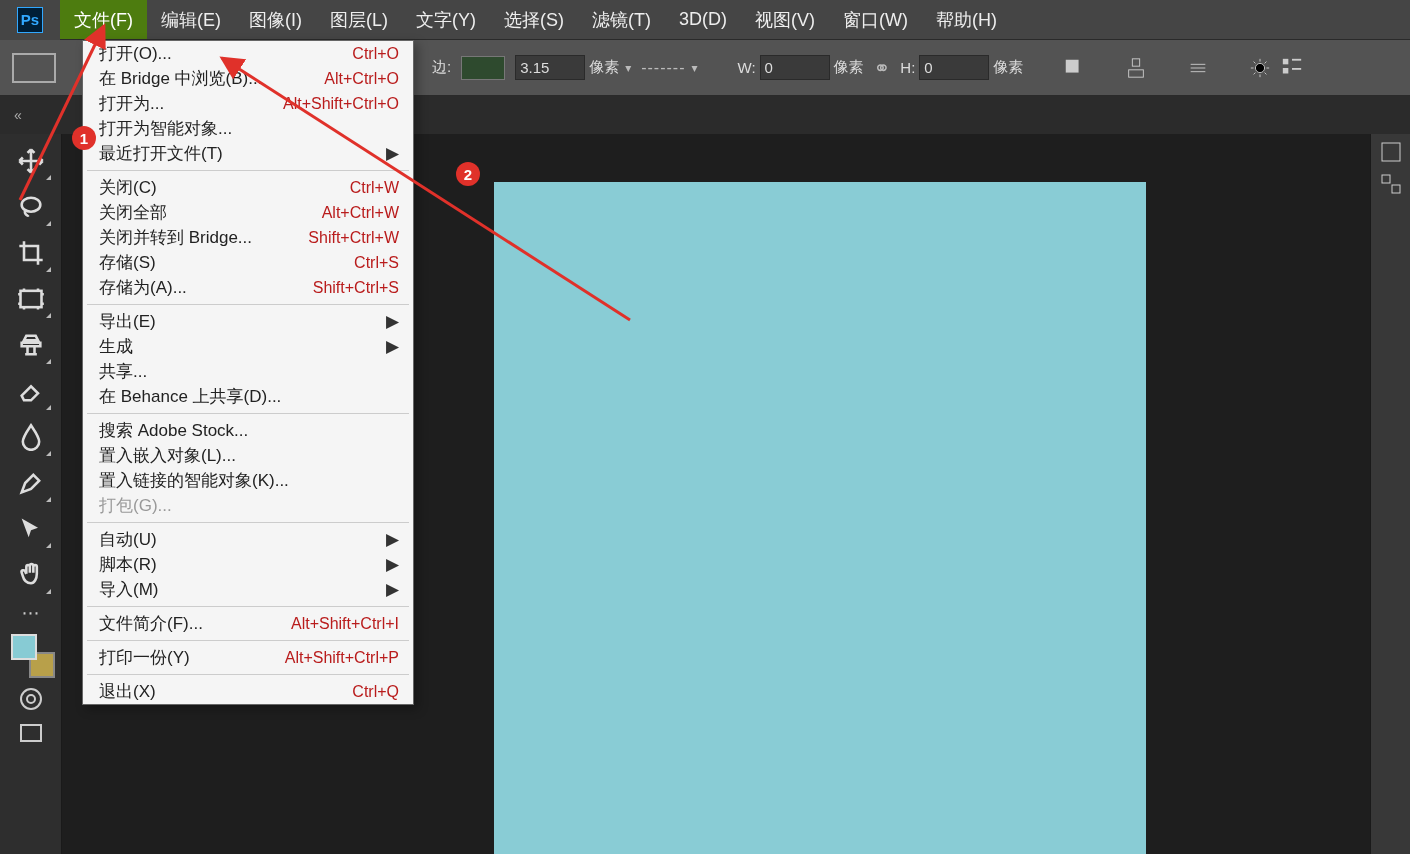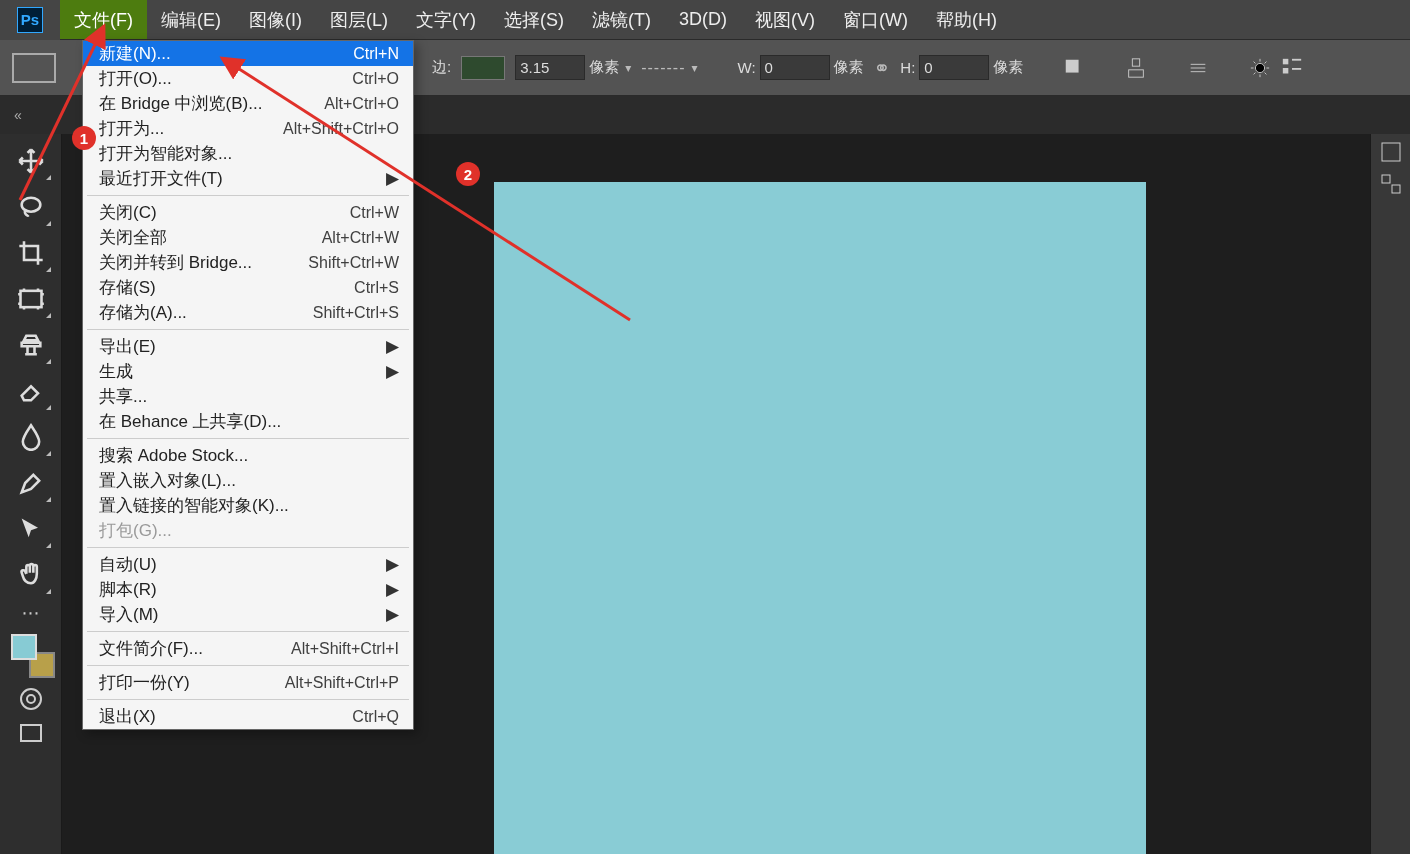--- a/index.html
+++ b/index.html
@@ -226,21 +226,21 @@
       white-space:nowrap;
     }
     .dd-item.highlight {
       background:#1473e6;
       color:#fff;
     }
     .dd-item.disabled {
       color:#999;
     }
     .dd-item .shortcut {
-      color:#404040;
+      color:#b91c1c;
       font-size:16px;
     }
     .dd-item.highlight .shortcut { color:#fff; }
     .dd-item .submenu-arrow {
       color:#333;
     }
     .dd-sep {
       height:1px;
       background:#ccc;
       margin:4px 4px;
@@ -435,24 +435,20 @@
   </div>
   <div class="panel-icon">
     <svg viewBox="0 0 24 24">
         <rect x="3" y="3" width="8" height="8" fill="none" stroke="#ccc"></rect>
         <rect x="13" y="13" width="8" height="8" fill="none" stroke="#ccc"></rect>
       </svg>
   </div>
 </div>
 
 <div class="dropdown" id="file-dropdown">
-    <div class="dd-item highlight">
-      <span>新建(N)...</span>
-      <span class="shortcut">Ctrl+N</span>
-    </div>
     <div class="dd-item">
       <span>打开(O)...</span>
       <span class="shortcut">Ctrl+O</span>
     </div>
     <div class="dd-item">
       <span>在 Bridge 中浏览(B)...</span>
       <span class="shortcut">Alt+Ctrl+O</span>
     </div>
     <div class="dd-item">
       <span>打开为...</span>

